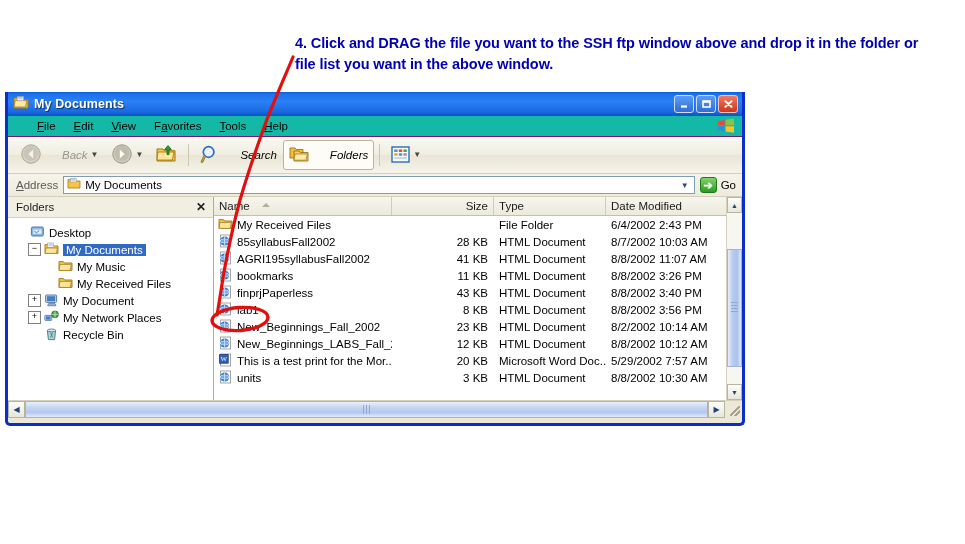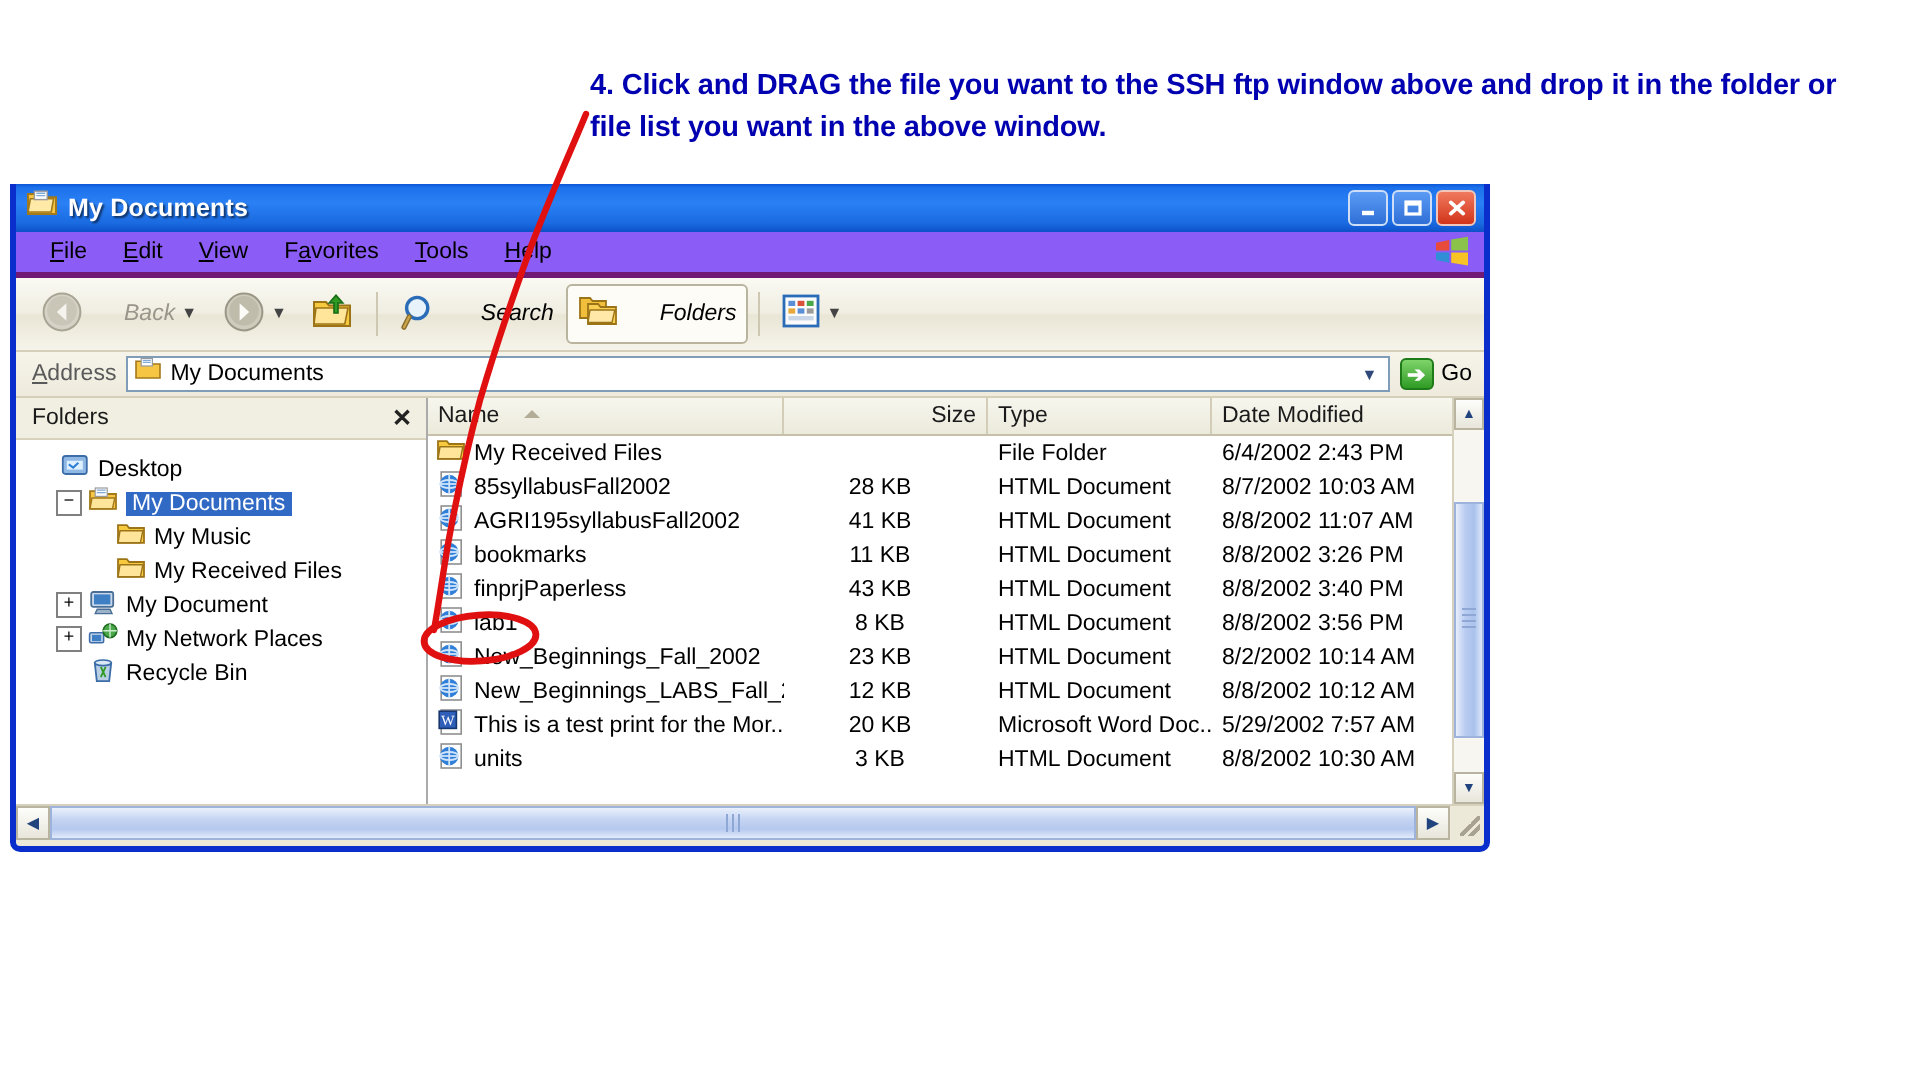--- a/index.html
+++ b/index.html
@@ -68,24 +68,24 @@
     display:flex;align-items:center;justify-content:center;
     box-sizing:border-box;
   }
   .win-btn.min{background:linear-gradient(to bottom,#5b9bf5,#2f6fd6);}
   .win-btn.max{background:linear-gradient(to bottom,#5b9bf5,#2f6fd6);}
   .win-btn.close{background:linear-gradient(to bottom,#f07a5e,#d2341a);border-color:#f2c6bb;}
 
   
   #menu-bar{
     height:20px;
-    background:#8b5cf6;
-    border-bottom:3px solid #701a75;
-    display:flex;align-items:center;
-    padding-left:8px;
+    background:#14b8a6;
+    border-bottom:1px solid #701a75;
+    display:flex;align-items:center;
+    padding-left:20px;
     position:relative;
   }
   .menu-item{
     font-size:11.5px;color:#000;
     padding:2px 9px;
     cursor:default;
   }
   .menu-item u{text-decoration:underline;}
   #win-flag{
     position:absolute;right:6px;top:1px;
@@ -249,21 +249,21 @@
     flex:1;overflow:hidden;
     background:#fff;
   }
   .file-row{
     display:flex;
     height:17px;
     font-size:11.5px;color:#000;
     align-items:center;
   }
   .fr-name{width:178px;display:flex;align-items:center;padding-left:4px;box-sizing:border-box;overflow:hidden;white-space:nowrap;}
-  .fr-size{width:102px;text-align:center;padding-right:6px;box-sizing:border-box;}
+  .fr-size{width:102px;text-align:right;padding-right:6px;box-sizing:border-box;}
   .fr-type{width:112px;padding-left:5px;box-sizing:border-box;white-space:nowrap;overflow:hidden;}
   .fr-date{width:120px;padding-left:5px;box-sizing:border-box;white-space:nowrap;}
   .fr-label{margin-left:4px;}
 
   
   #vscroll{
     width:16px;
     background:#f4f3ee;
     border-left:1px solid #d6d1bd;
     display:flex;flex-direction:column;

